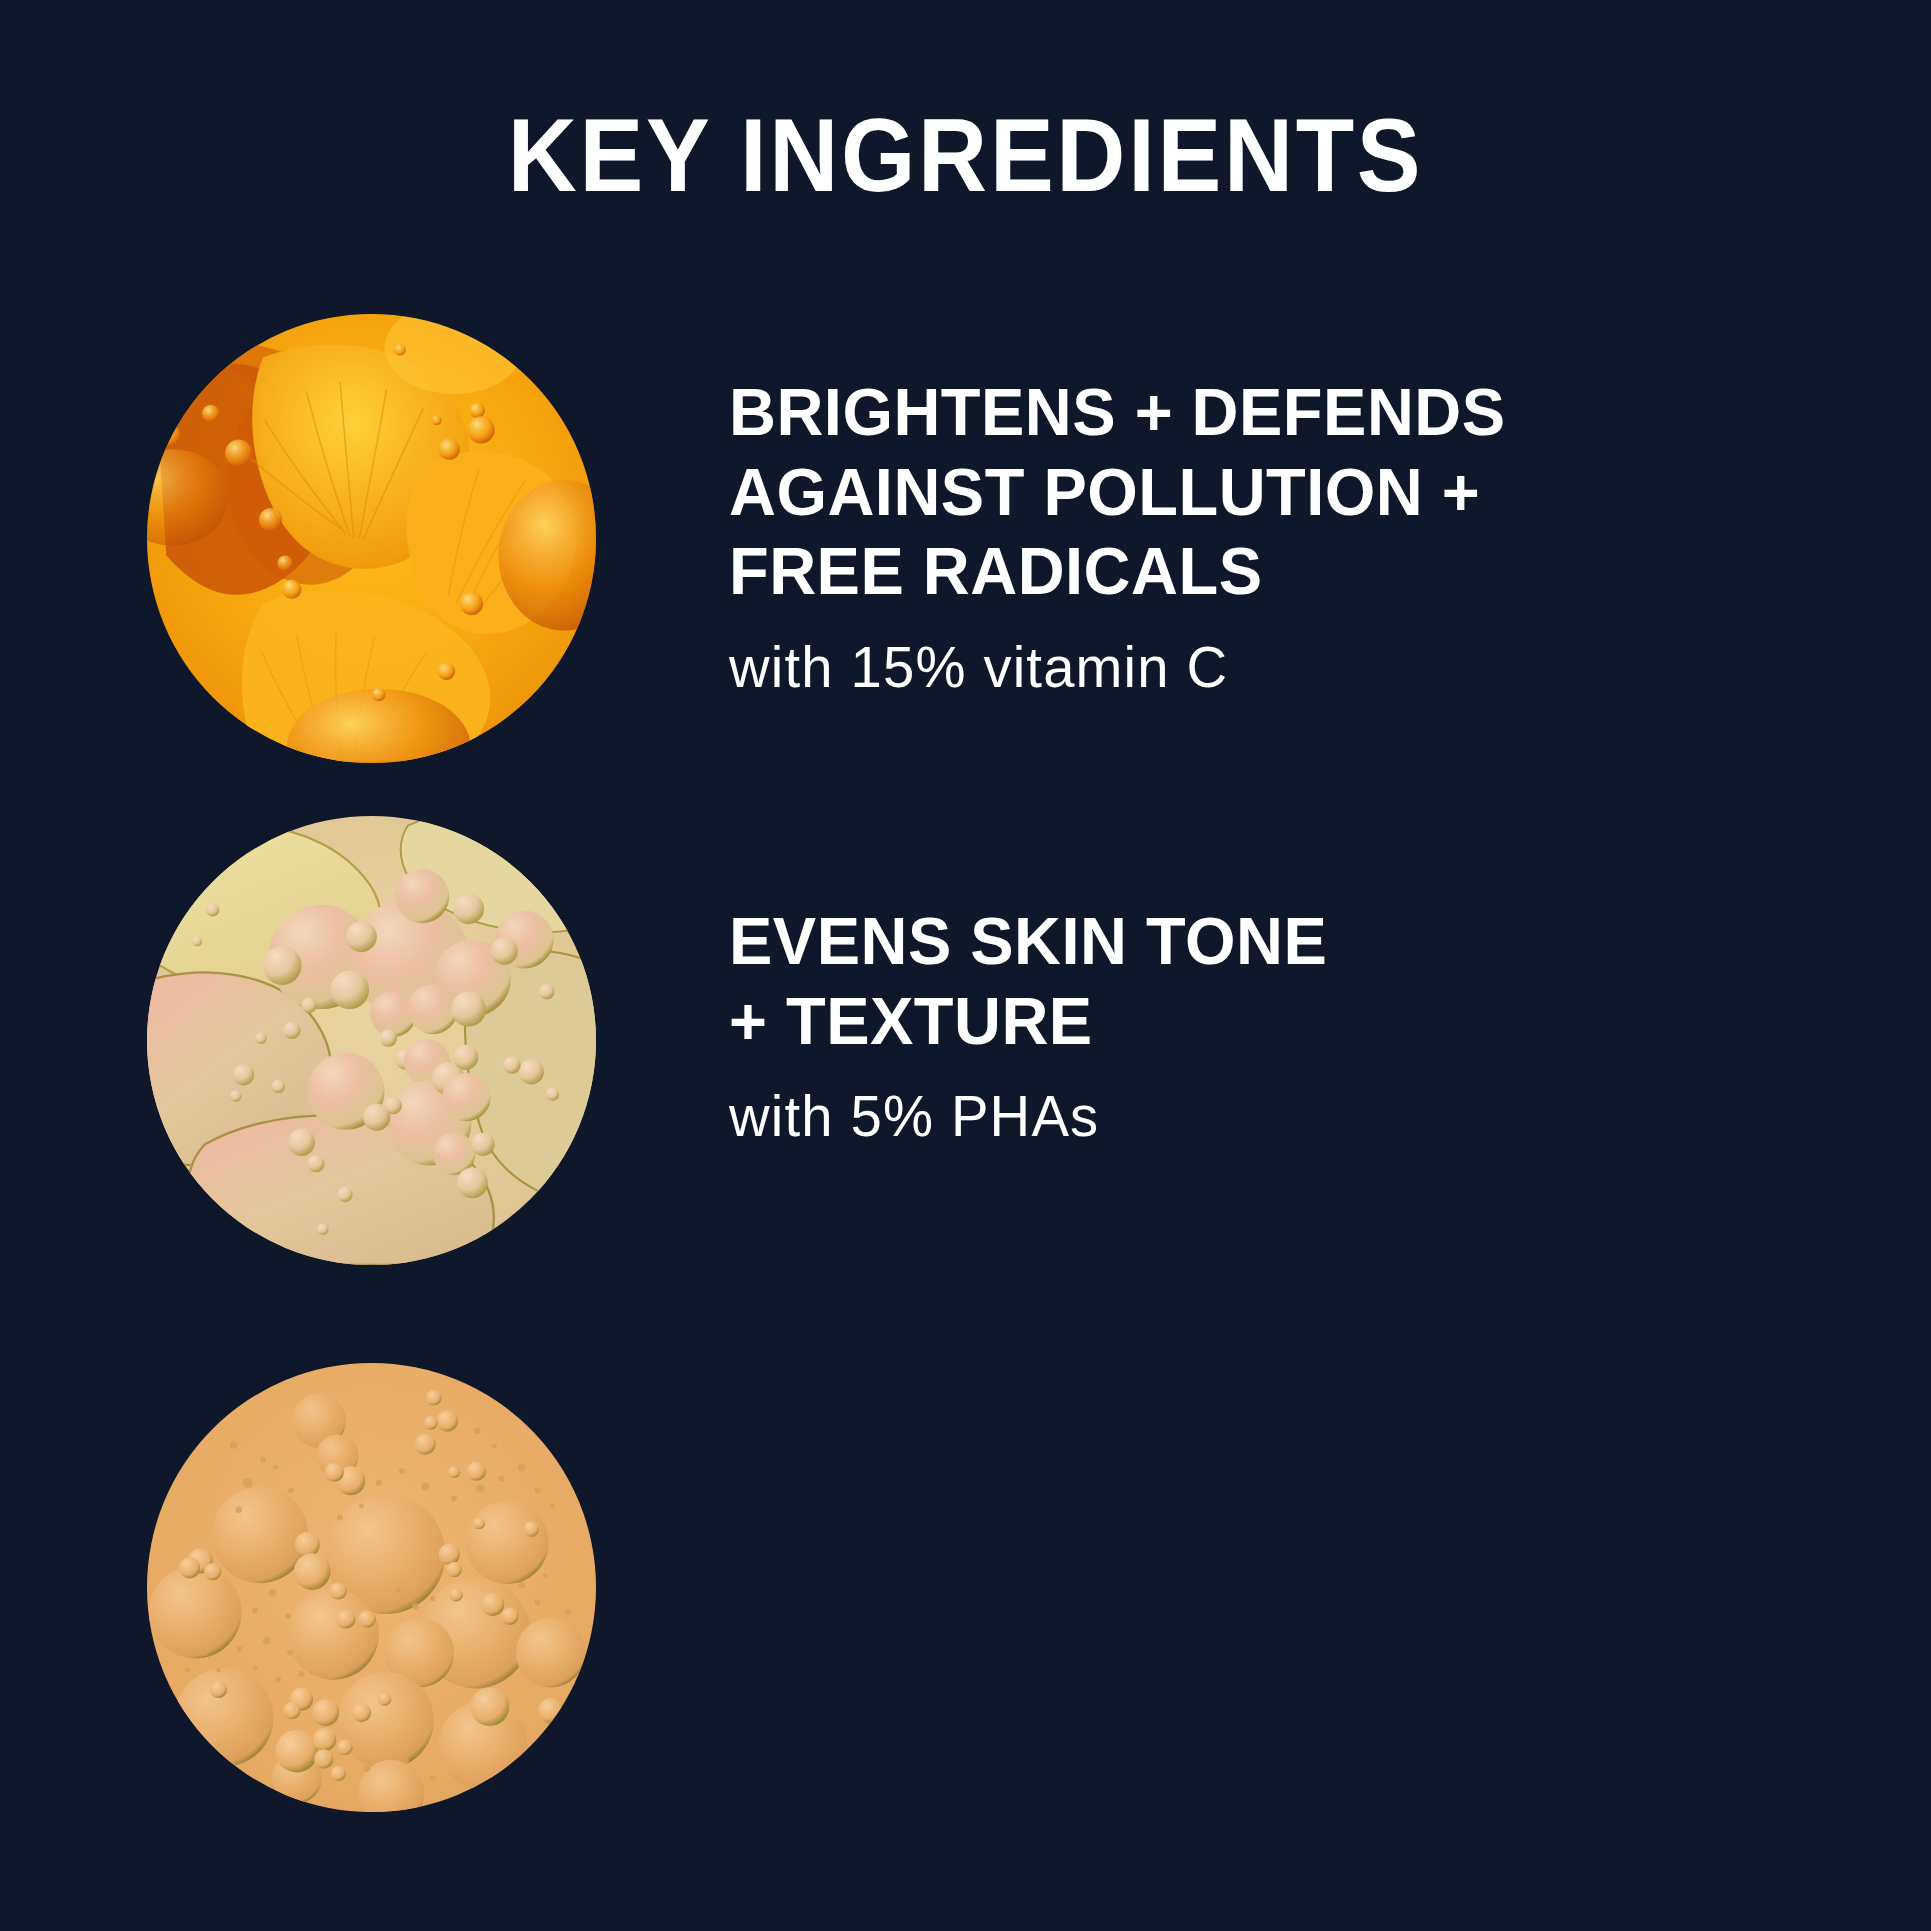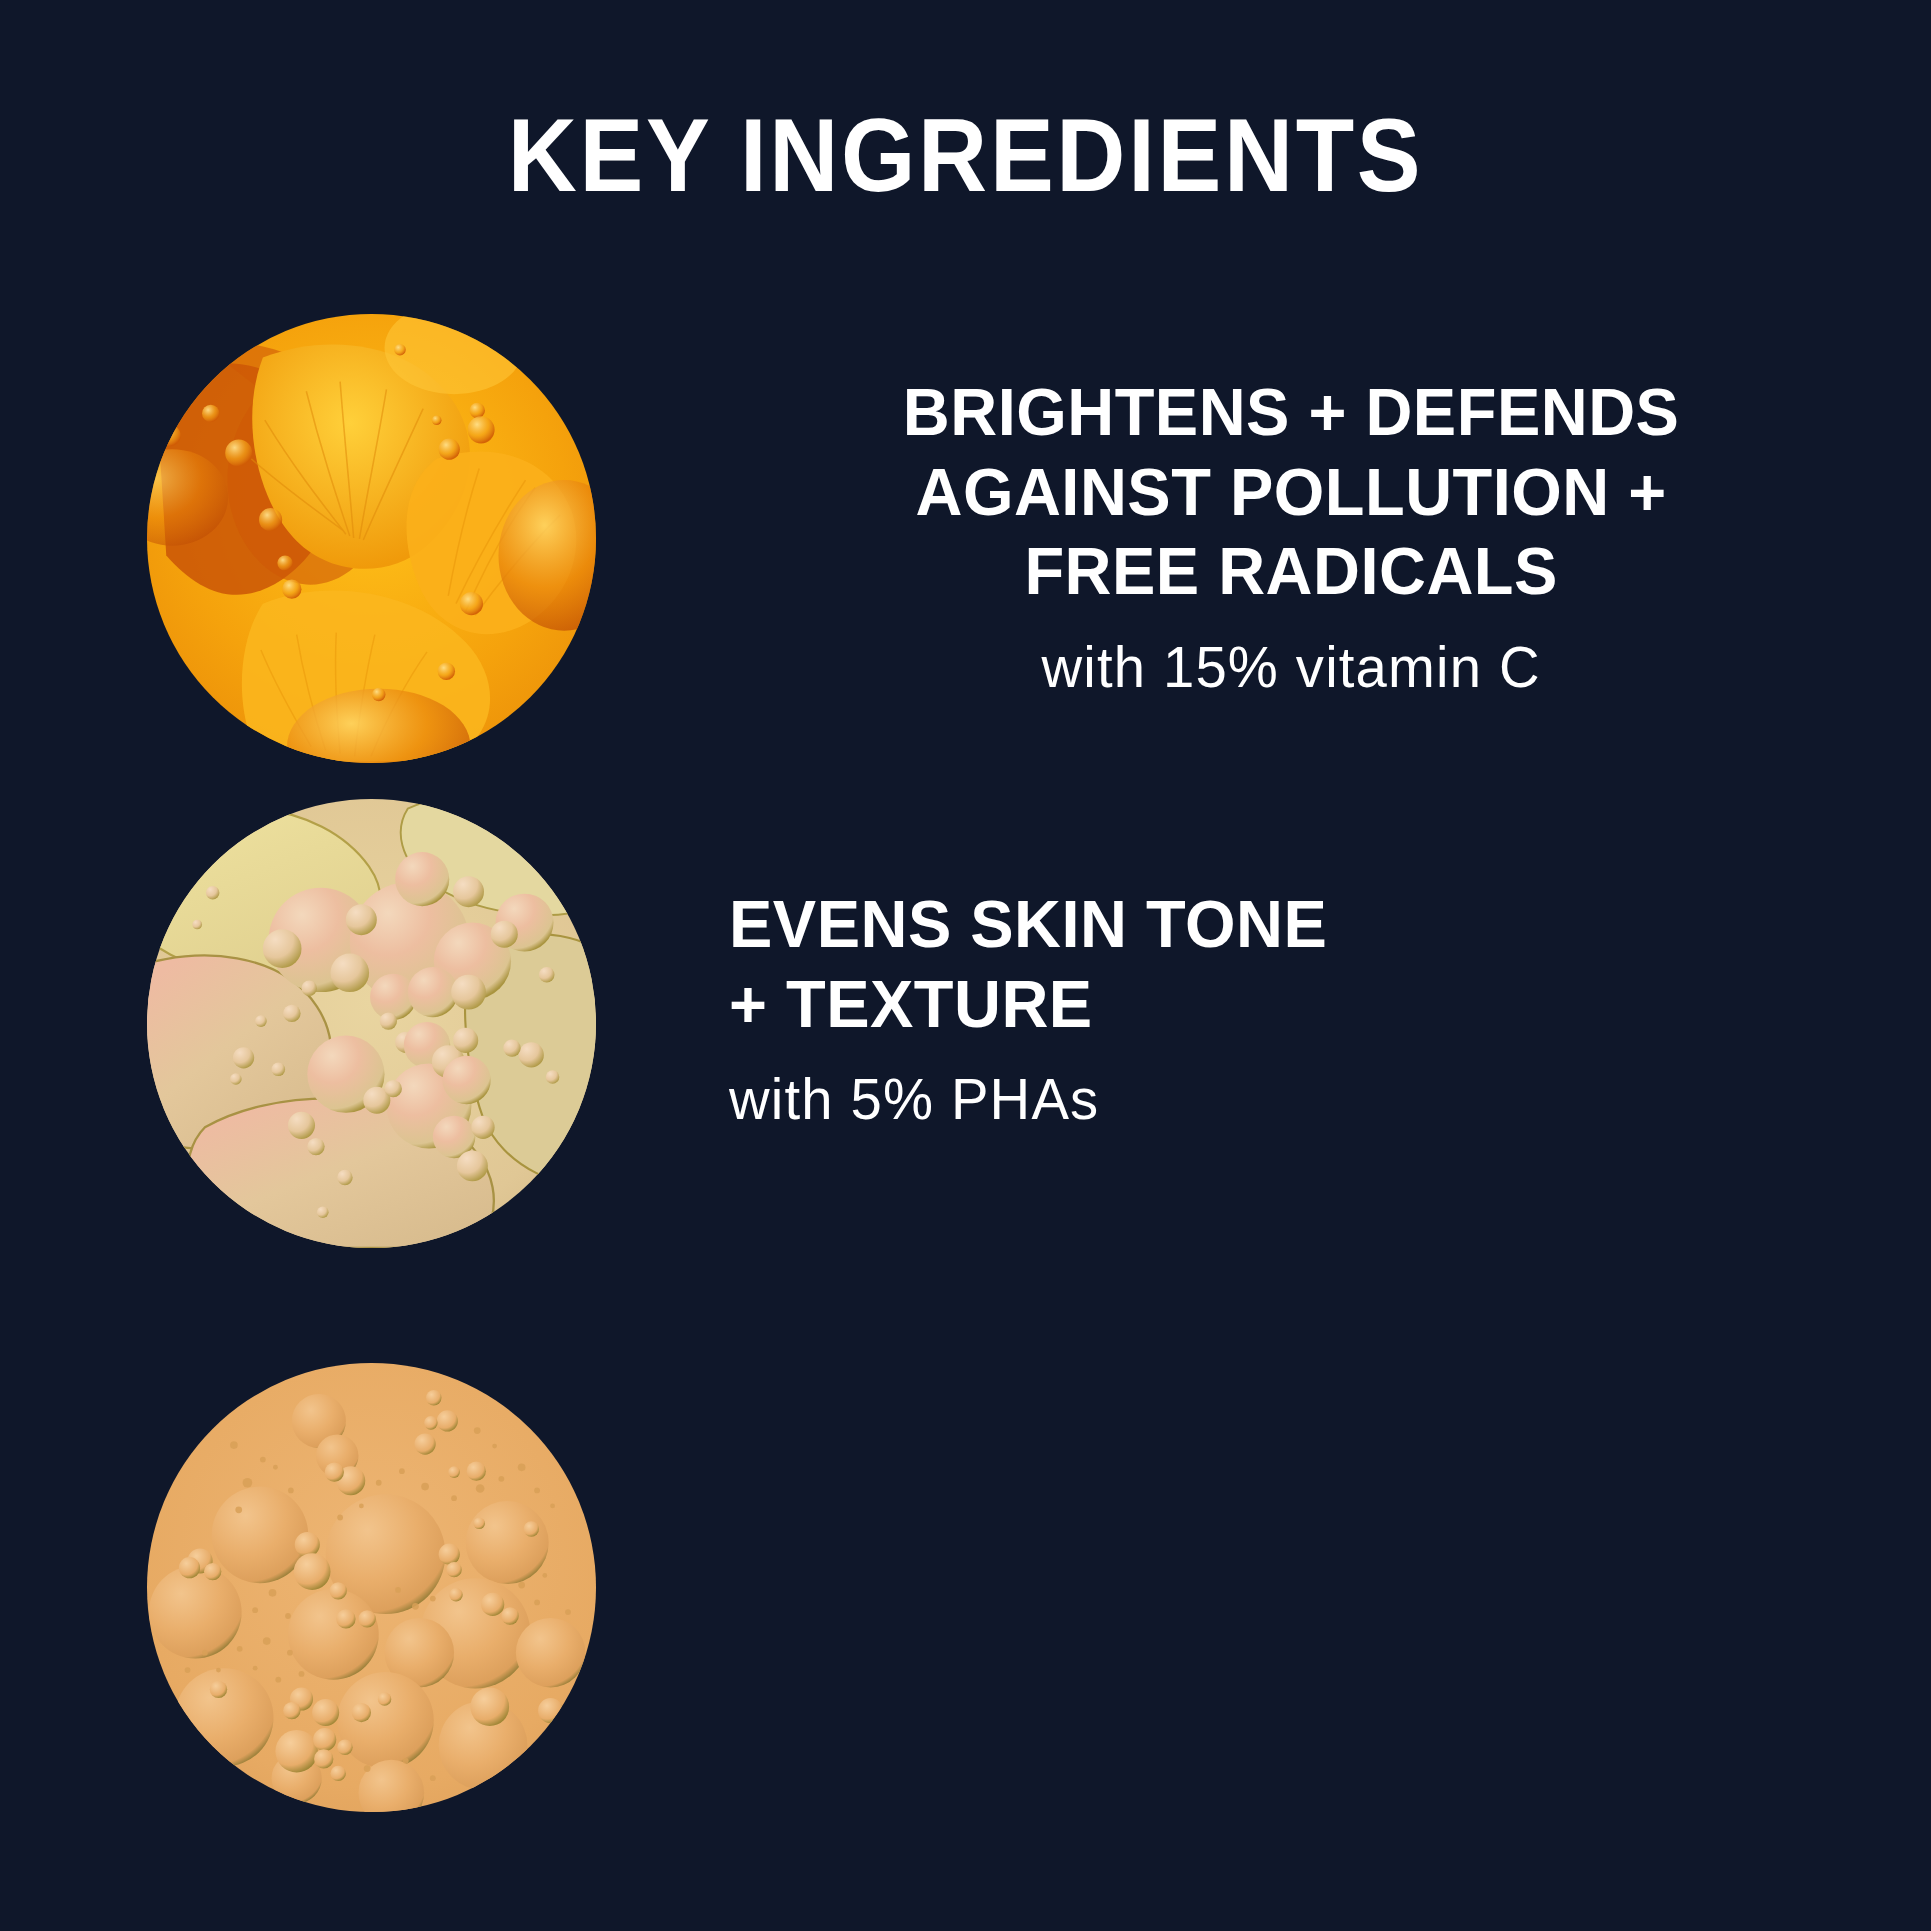--- a/index.html
+++ b/index.html
@@ -38,22 +38,22 @@
     transform-origin: center top;
     white-space: nowrap;
   }
 
   
   .row {
     position: absolute;
     left: 0;
     width: 1931px;
   }
-  #row-1 { top: 314px; height: 454px; text-align: center; }
-  #row-2 { top: 799px; height: 454px; }
+  #row-1 { top: 314px; height: 454px; }
+  #row-2 { top: 816px; height: 454px; }
   #row-3 { top: 1363px; height: 454px; }
 
   
   .swatch {
     position: absolute;
     left: 147px;
     top: 0;
     width: 449px;
     height: 449px;
     border-radius: 50%;

